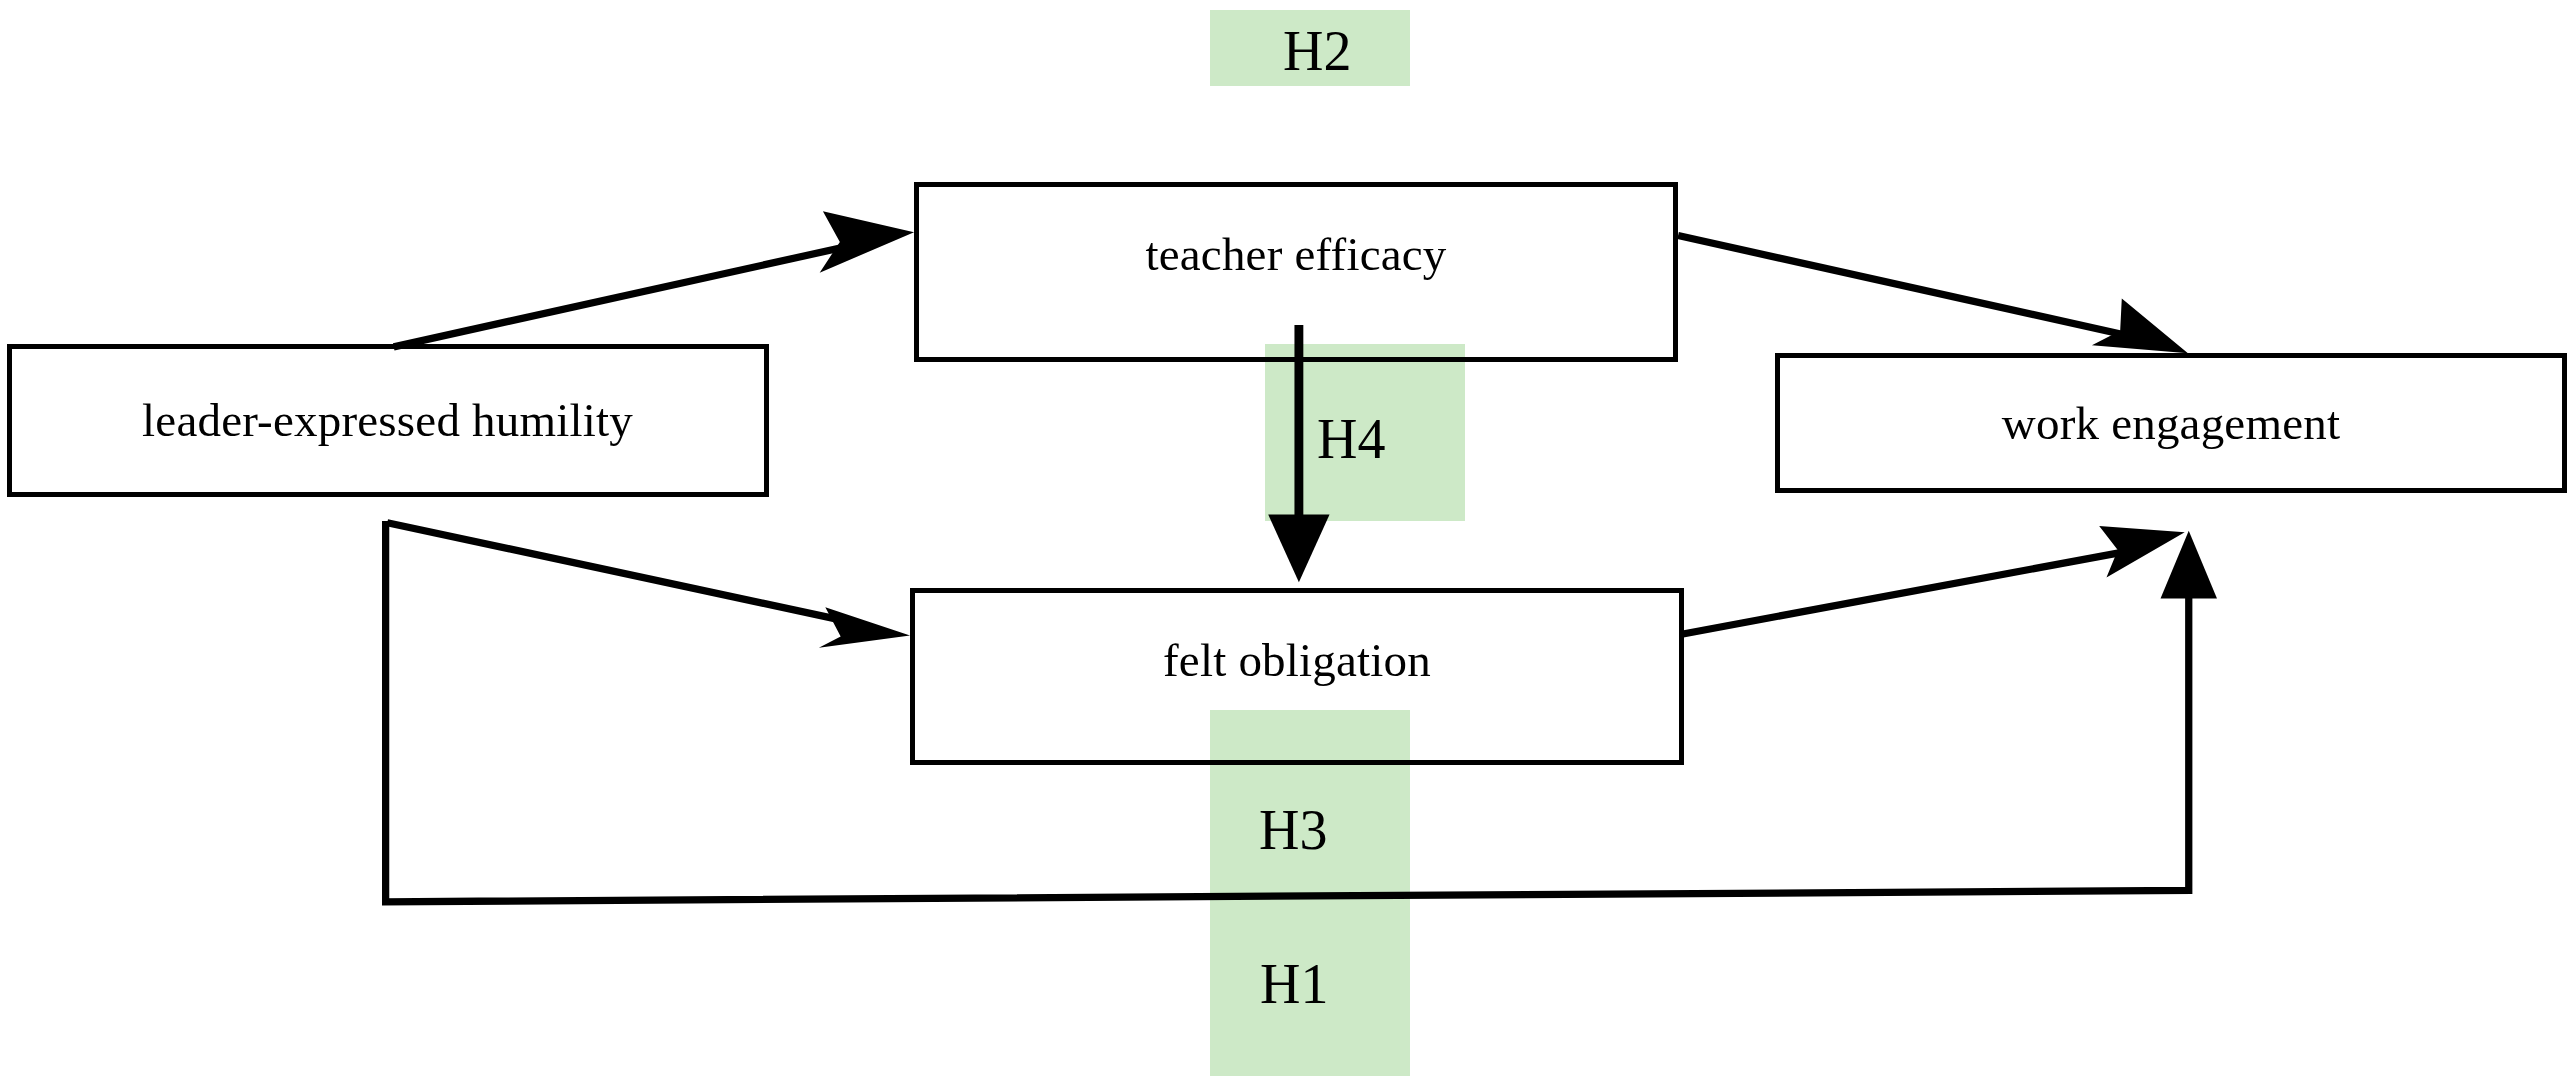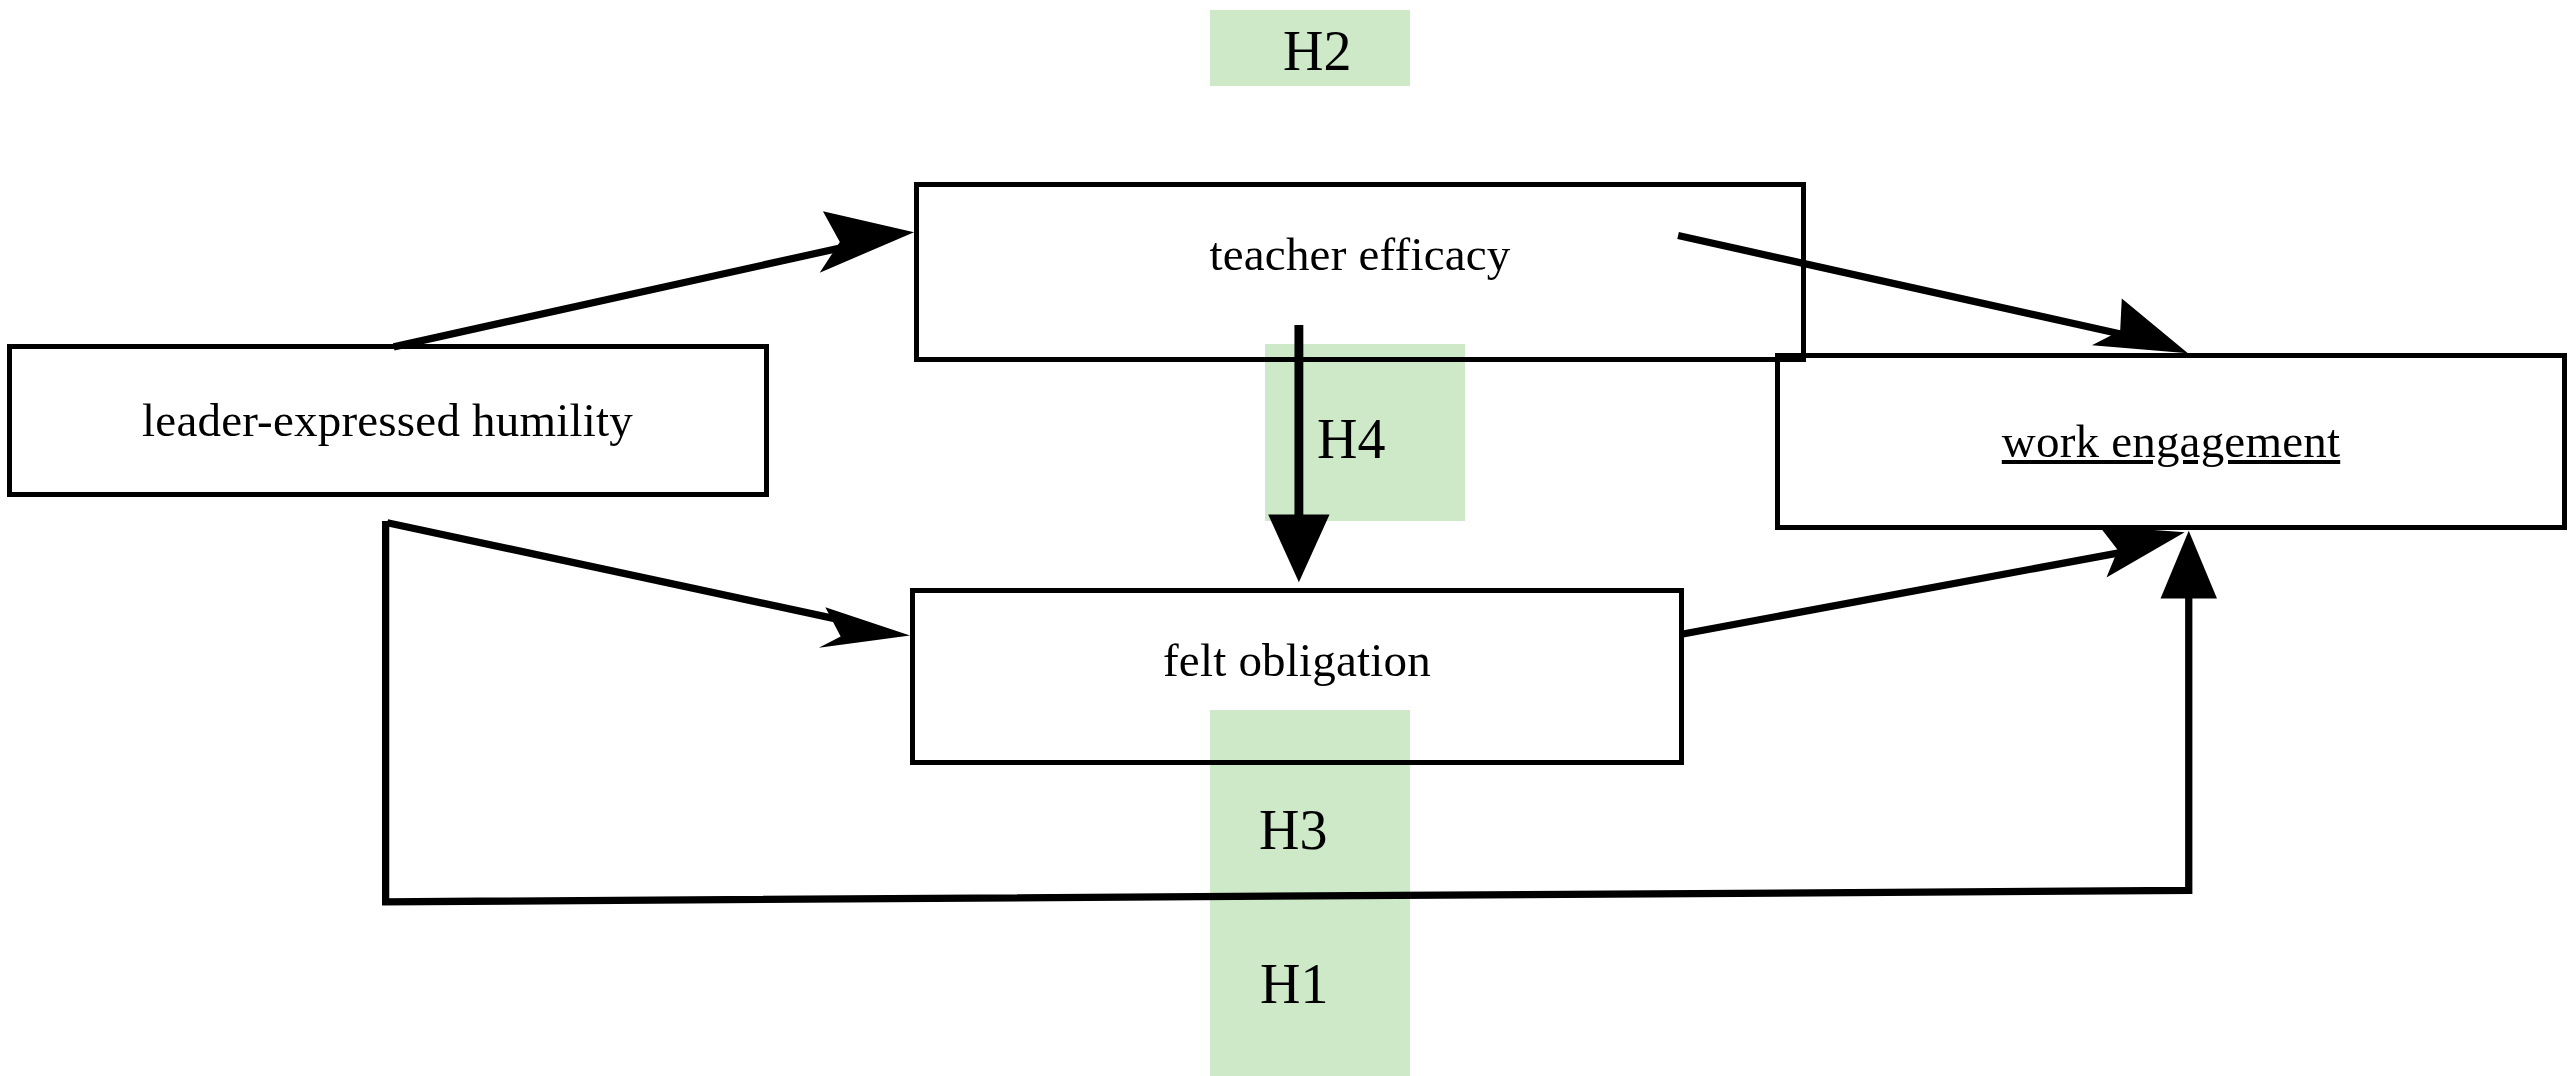--- a/index.html
+++ b/index.html
@@ -103,29 +103,29 @@
     <g>
       <path class="edge-line" d="M 478 646 L 478 1118 L 2713 1104 L 2713 720" stroke-width="9"></path>
       <polygon class="arrow-head" points="2713,658 2678,742 2748,742"></polygon>
     </g>
   </svg>
 
   <div class="node-box" style="left:6.5px; top:344px; width:762px; height:153px;text-align:right;">
     <span class="node-label">leader-expressed humility</span>
   </div>
 
-  <div class="node-box" style="left:914px; top:182px; width:892px; height:180px;">
+  <div class="node-box" style="left:914px; top:182px; width:764px; height:180px;">
     <span class="node-label" style="position:relative; top:-18px;">teacher efficacy</span>
   </div>
 
   <div class="node-box" style="left:910px; top:588px; width:774px; height:177px;">
     <span class="node-label" style="position:relative; top:-16px;">felt obligation</span>
   </div>
 
-  <div class="node-box" style="left:1775px; top:353px; width:792px; height:177px;text-decoration:underline;">
+  <div class="node-box" style="left:1775px; top:353px; width:792px; height:140px;">
     <span class="node-label">work engagement</span>
   </div>
 
   <span class="hyp-label" style="left:1283px; top:23.4px;">H2</span>
 
   <span class="hyp-label" style="left:1317px; top:411px;">H4</span>
 
   <span class="hyp-label" style="left:1259px; top:802px;">H3</span>
 
   <span class="hyp-label" style="left:1260px; top:944px;margin-top:12px;">H1</span>

